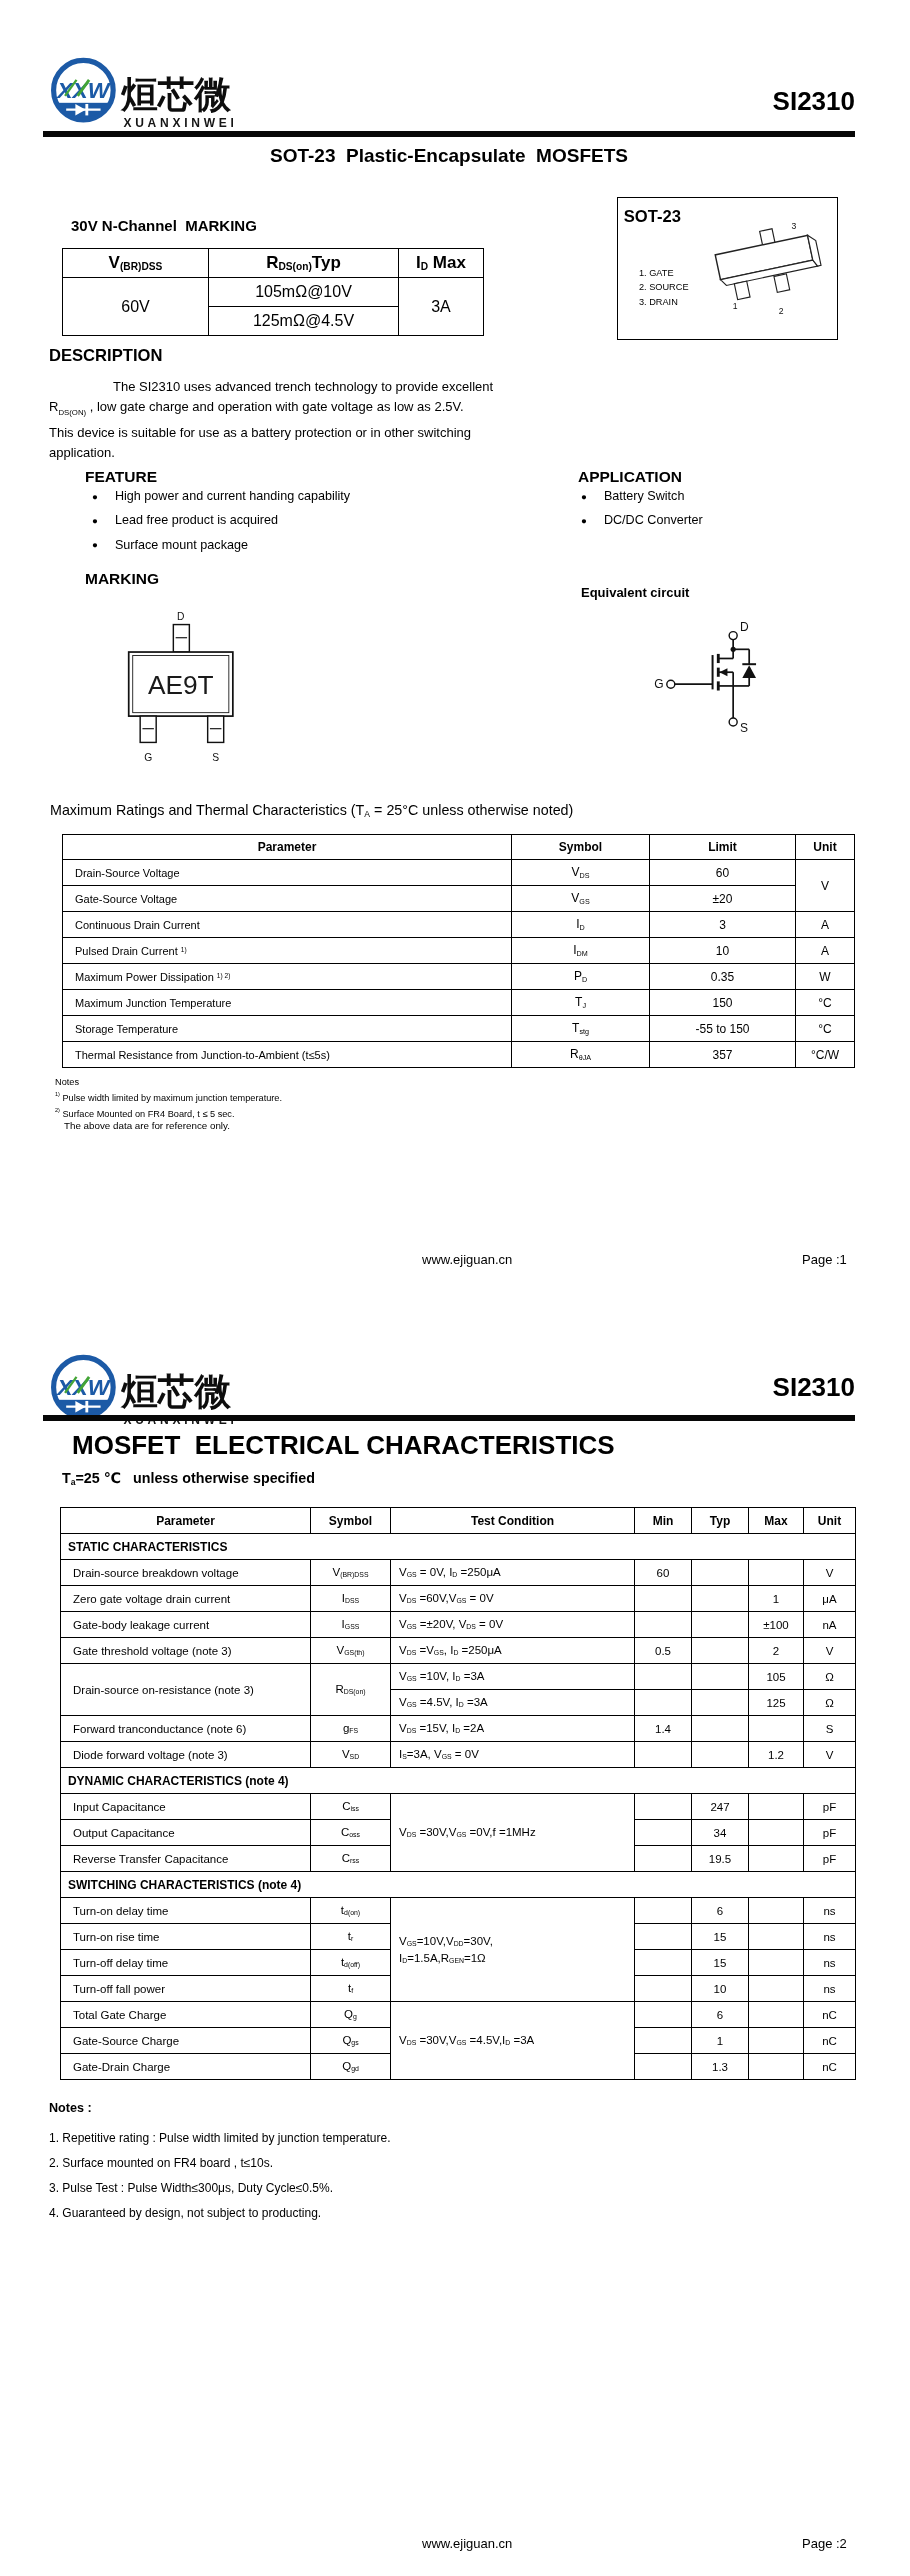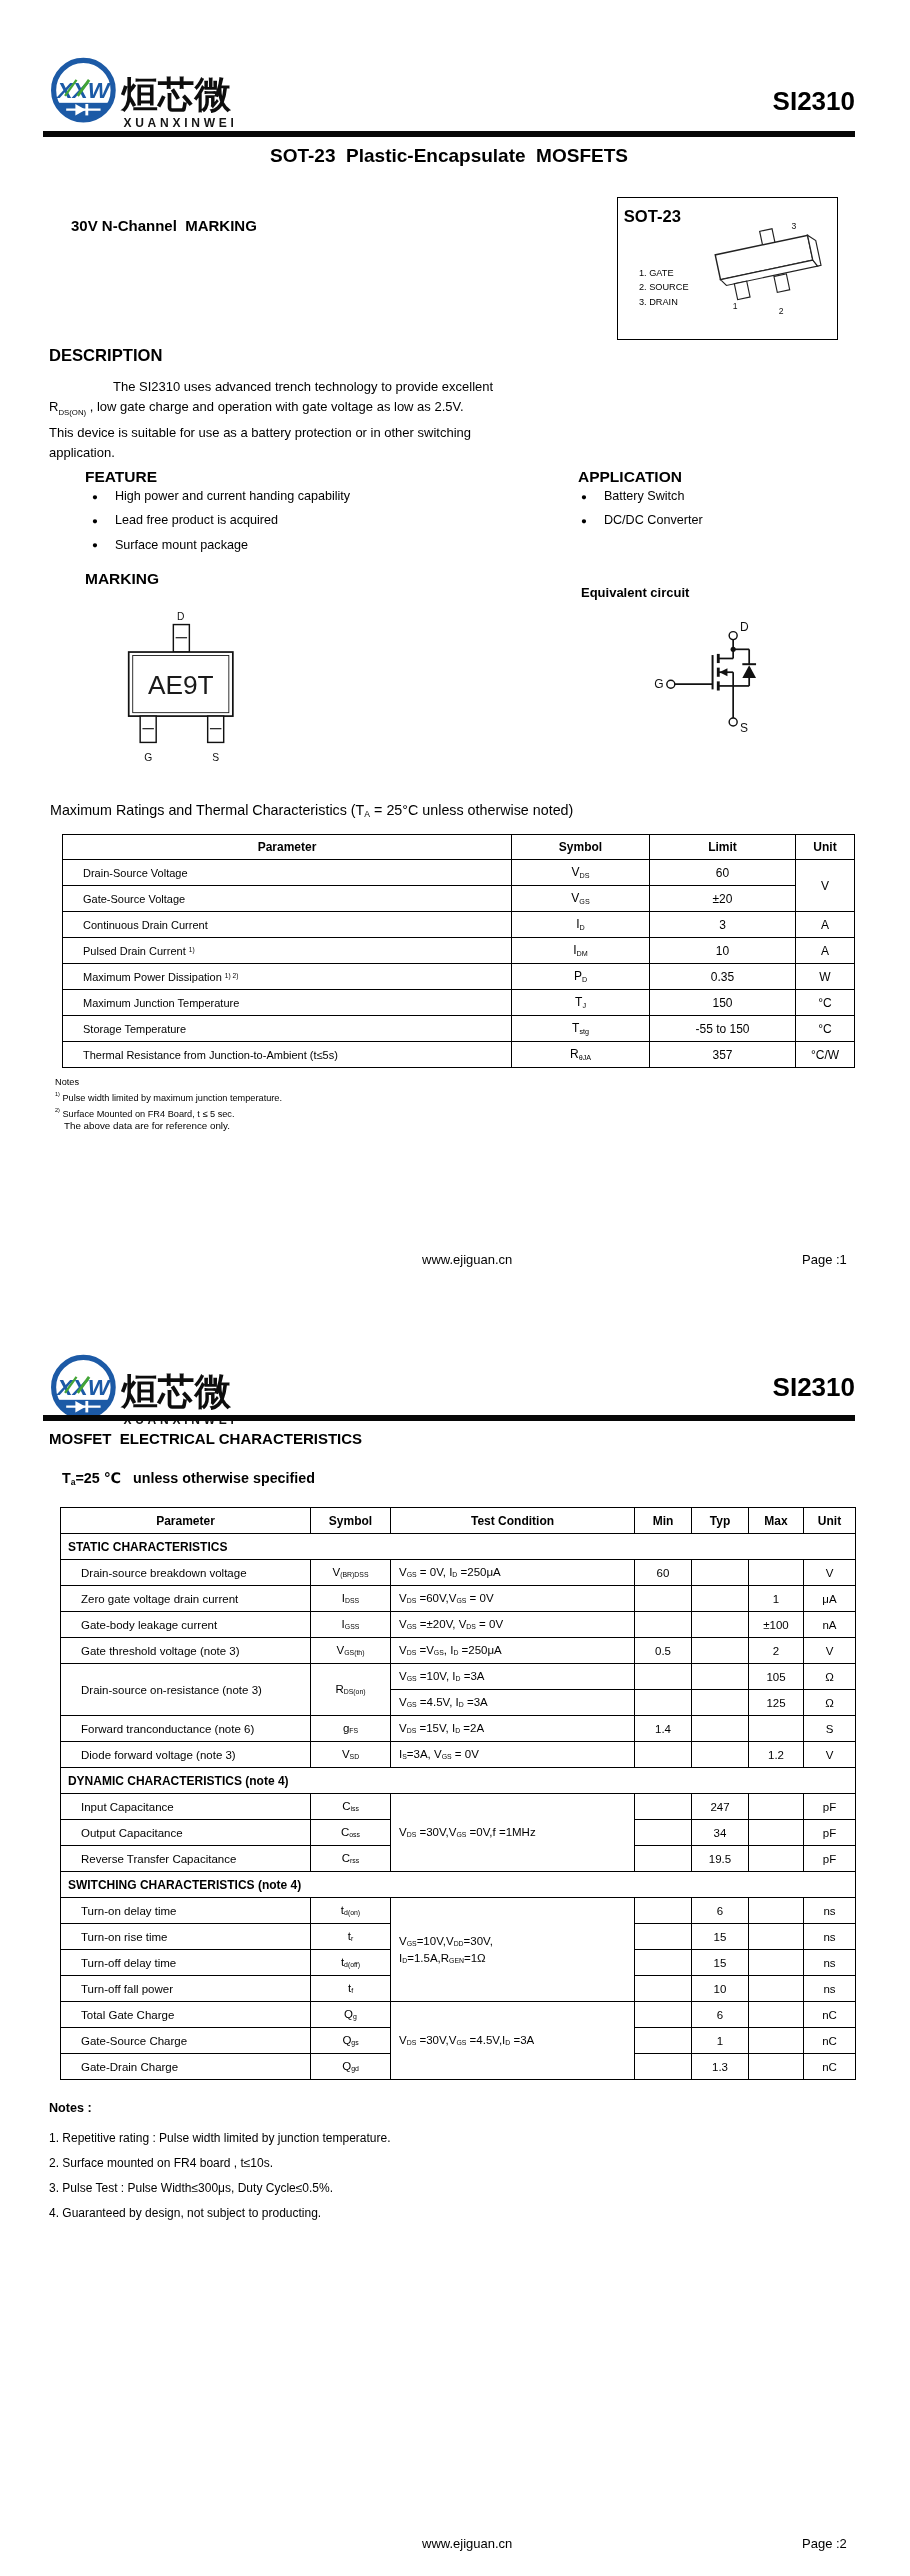--- a/index.html
+++ b/index.html
@@ -5,37 +5,37 @@
   html,body{margin:0;padding:0;background:#fff;}
   .sheet{position:relative;width:910px;height:2576px;background:#fff;color:#000;
          font-family:"Liberation Sans","DejaVu Sans",sans-serif;overflow:hidden;}
   .a{position:absolute;}
   .pre{white-space:pre;}
   .rule{background:#070707;height:5.7px;width:812px;left:43px;}
   .part{font-size:26px;font-weight:bold;width:201px;text-align:right;}
   .doctitle{font-size:19px;font-weight:bold;text-align:center;width:812px;left:43px;}
   .h1{font-size:16.6px;font-weight:bold;}
   .h2{font-size:15.5px;font-weight:bold;}
-  .big-h{font-size:15px;font-weight:bold;}
+  .big-h{font-size:26px;font-weight:bold;margin-left:23px;}
   .cond-line{font-size:14.3px;font-weight:bold;}
   .caption{font-size:14.3px;}
   .desc{font-size:13px;line-height:20px;width:525px;}
   .desc .ind{text-indent:64px;margin-top:7px;}
   .blist{font-size:12.6px;}
   .blist .li{display:flex;align-items:center;margin-bottom:10.3px;}
   .blist .dot{font-size:9.8px;margin-right:17px;}
   .box{border:1.7px solid #000;}
   .legend{font-size:9.2px;line-height:14.3px;}
   sub{font-size:60%;vertical-align:-18%;}
   sup{font-size:60%;vertical-align:38%;}
   table{border-collapse:collapse;table-layout:fixed;background:#fff;}
   .t{border:1.7px solid #000;}
   .t th,.t td{border:1.1px solid #000;text-align:center;padding:0;overflow:hidden;font-weight:normal;}
   .t th{font-weight:bold;}
-  .t td.param{text-align:left;padding-left:20px;}
+  .t td.param{text-align:left;padding-left:12px;}
   .t td.cond{text-align:left;padding-left:8px;}
   .quick{font-size:16px;}
   .quick th{font-size:17px;}
   .quick tr{height:29px;}
   .maxr{font-size:12px;}
   .maxr tr{height:26px;}
   .maxr tr.h{height:25px;}
   .maxr th{font-size:12px;}
   .maxr td.param{font-size:11px;}
   .elec{font-size:11.5px;}
@@ -68,20 +68,42 @@
     <text x="126" y="100" font-size="64" font-weight="700" fill="#0d0d0d">烜芯微</text>
     <text x="130" y="134" font-size="21" font-weight="600" letter-spacing="6.5" fill="#161616">XUANXINWEI</text>
   </svg>
 
   <div class="a part" style="left:654px;top:86px">SI2310</div>
   <div class="a rule" style="top:131px"></div>
 
   <div class="a doctitle pre" style="top:145px">SOT-23  Plastic-Encapsulate  MOSFETS</div>
   <div class="a h2 pre" style="left:71px;top:217px;font-size:15px">30V N-Channel  MARKING</div>
 
+  <table class="t quick a" style="left:62px;top:248px;width:422px">
+    <colgroup>
+        <col style="width:146px">
+        <col style="width:190px">
+        <col style="width:85px">
+      </colgroup>
+    <tbody>
+        <tr>
+      <th>V<sub>(BR)DSS</sub></th>
+      <th>R<sub>DS(on)</sub>Typ</th>
+      <th>I<sub>D</sub> Max</th>
+    </tr>
+    <tr>
+      <td rowspan="2">60V</td>
+      <td>105mΩ@10V</td>
+      <td rowspan="2">3A</td>
+    </tr>
+    <tr>
+      <td>125mΩ@4.5V</td>
+    </tr>
+  </tbody>
+    </table>
 
   <div class="a box" style="left:617px;top:197px;width:219px;height:141px">
     <div class="a h1" style="left:5.7px;top:9px">SOT-23</div>
     <div class="a legend" style="left:21px;top:68px">
       <div>1. GATE</div>
       <div>2. SOURCE</div>
       <div>3. DRAIN</div>
     </div>
     <svg class="a" style="left:94px;top:23.5px" width="118" height="95" viewBox="0 0 205 165">
       <g transform="rotate(-12 100 78)" stroke="#222" fill="#fff">

